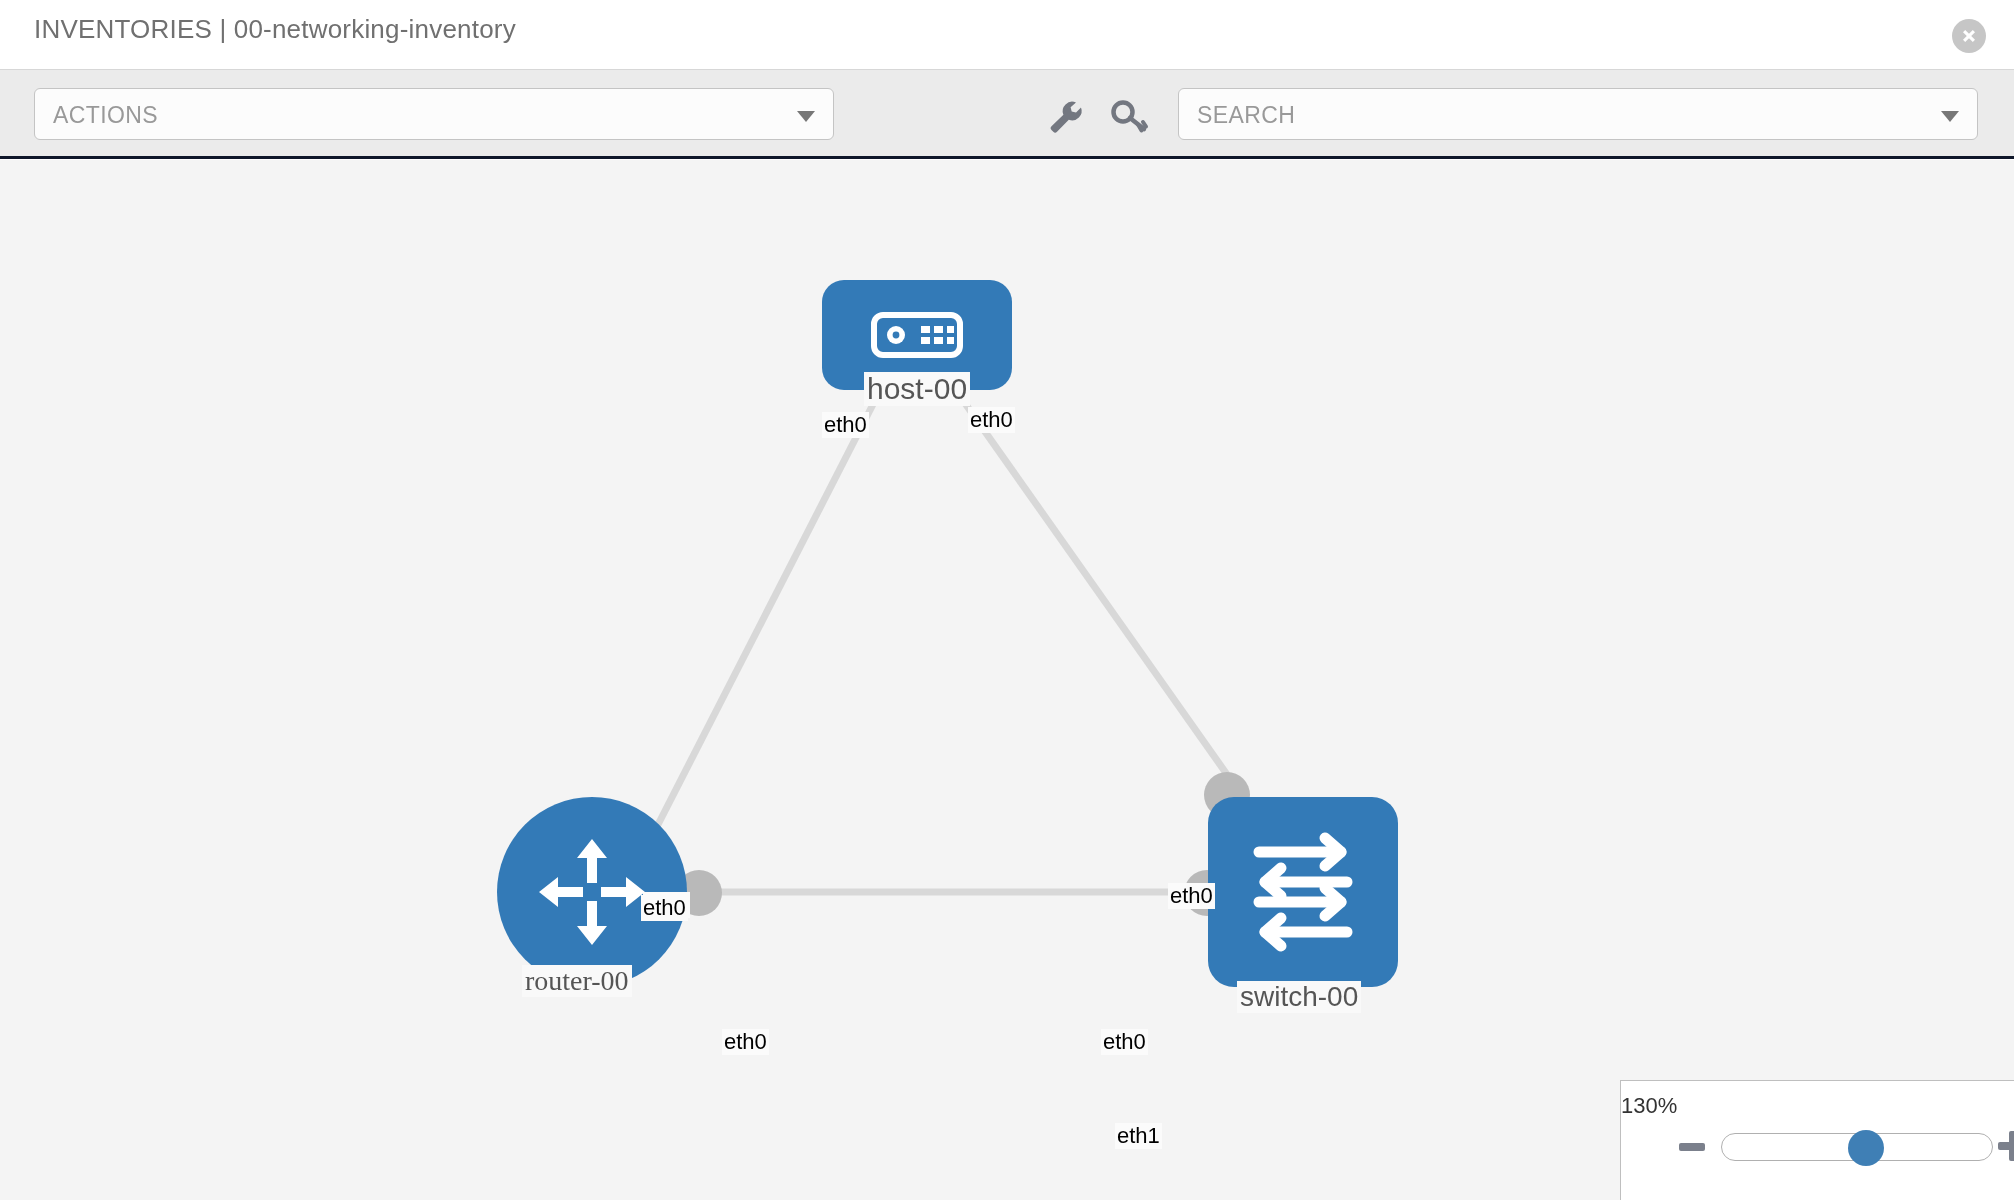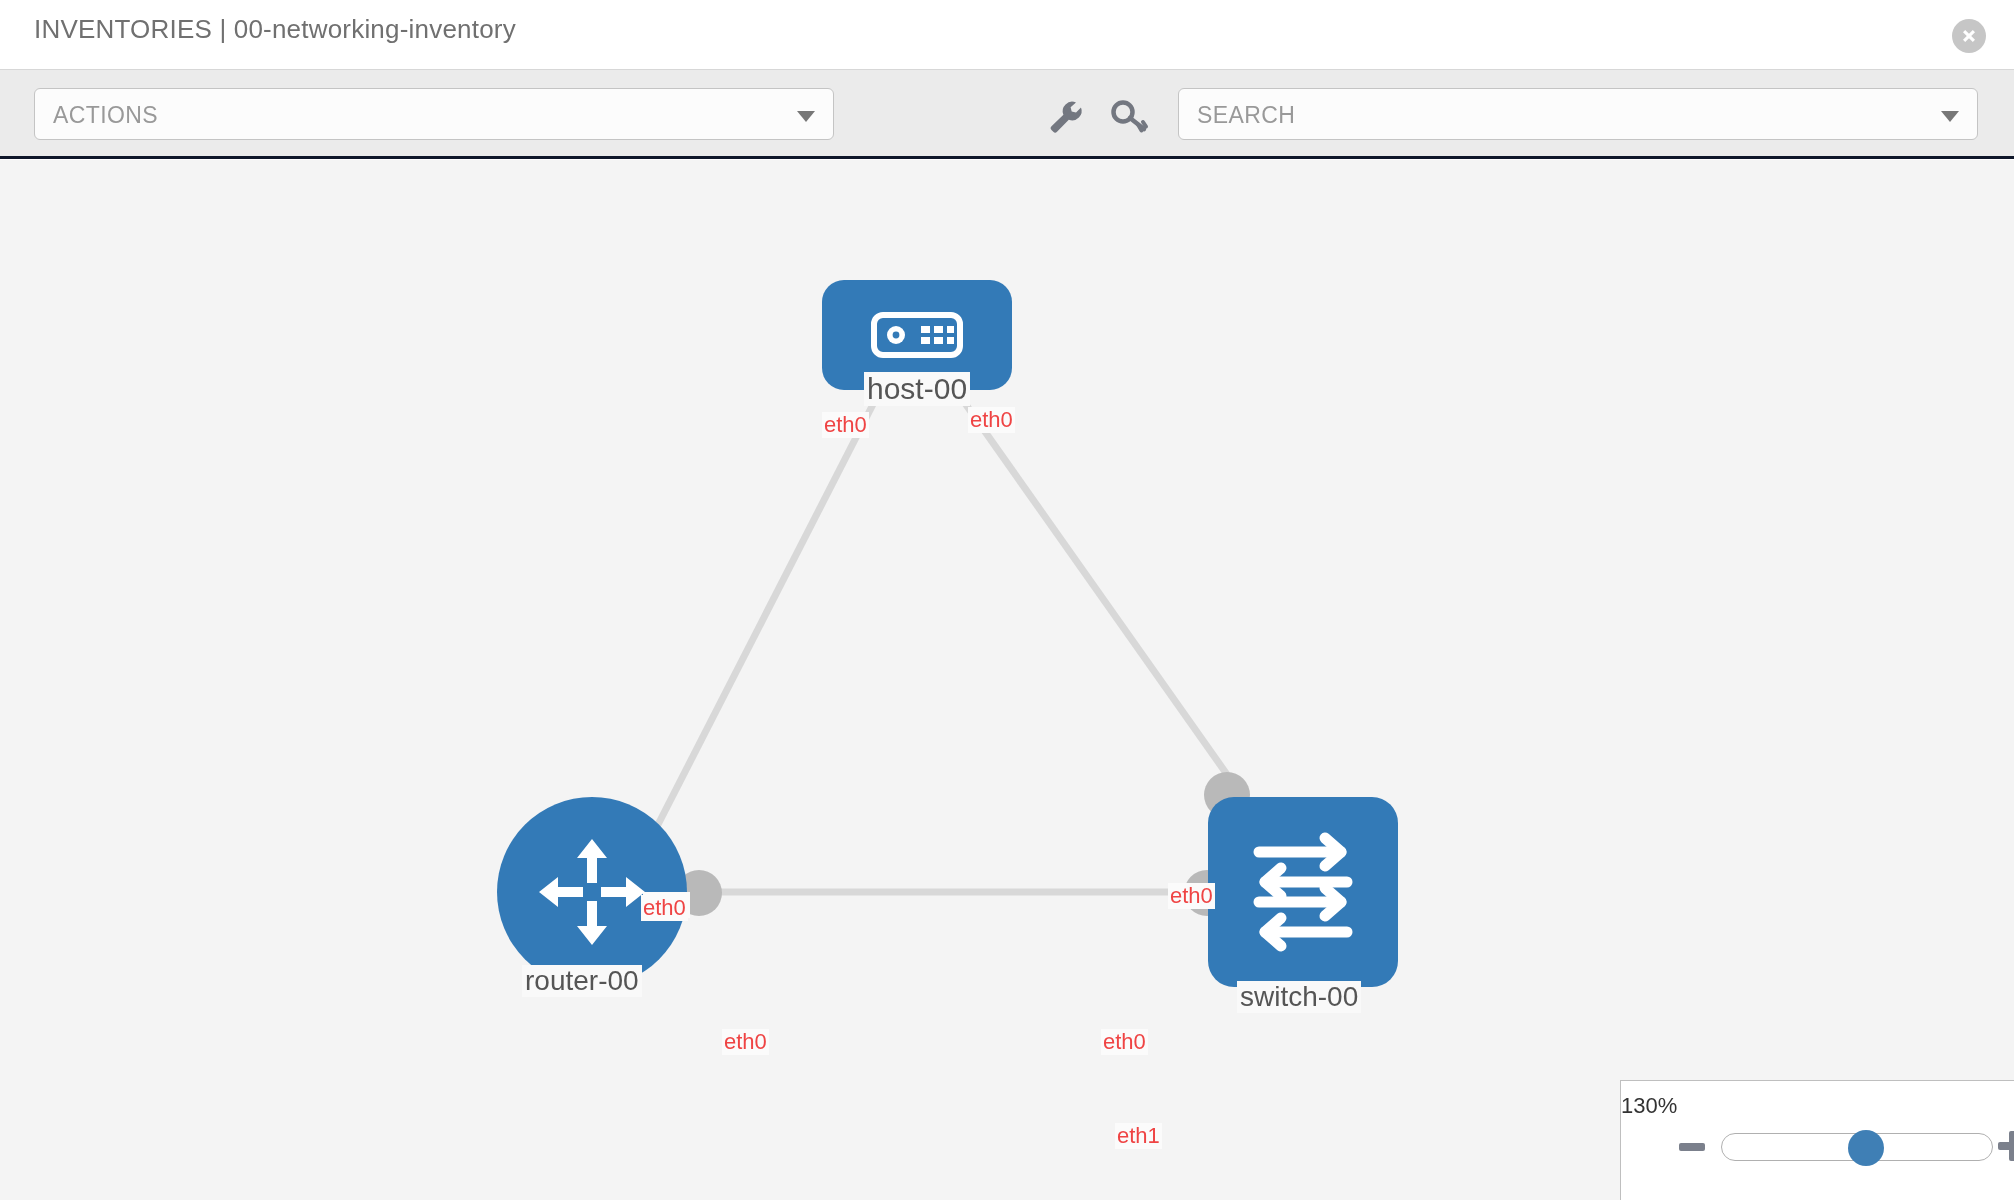--- a/index.html
+++ b/index.html
@@ -111,41 +111,41 @@
     left: 0; top: 0; width: 190px; height: 110px;
     border-radius: 22px;
   }
   #node-host .node-label { left: 42px; top: 92px; font-size: 30px; }
 
   
   #node-router .node-shape {
     left: 0; top: 0; width: 190px; height: 190px;
     border-radius: 50%;
   }
-  #node-router .node-label { left: 25px; top: 168px; }
+  #node-router .node-label { left: 25px; top: 168px; font-family: Liberation Serif, serif; }
 
   
   #node-switch .node-shape {
     left: 0; top: 0; width: 190px; height: 190px;
     border-radius: 26px;
   }
   #node-switch .node-label { left: 29px; top: 184px; }
 
   
   .anchor {
     position: absolute;
     width: 46px; height: 46px;
     border-radius: 50%;
     background: #b9b9b9;
   }
 
   
   .iface-label {
     position: absolute;
-    font-size: 22px; color: #ef4444;
+    font-size: 22px; color: #000000;
     background: #fbfbfb;
     white-space: nowrap;
     padding: 0 2px;
   }
 
   
   .zoom-panel {
     position: absolute; left: 1620px; top: 1080px;
     width: 394px; height: 120px;
     background: #ffffff;

